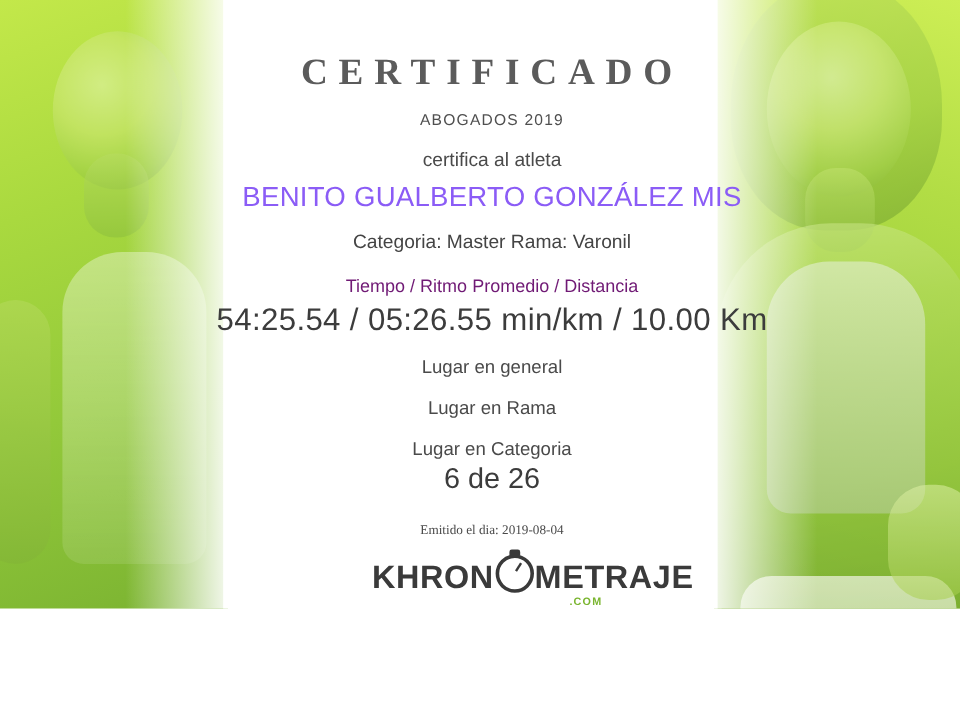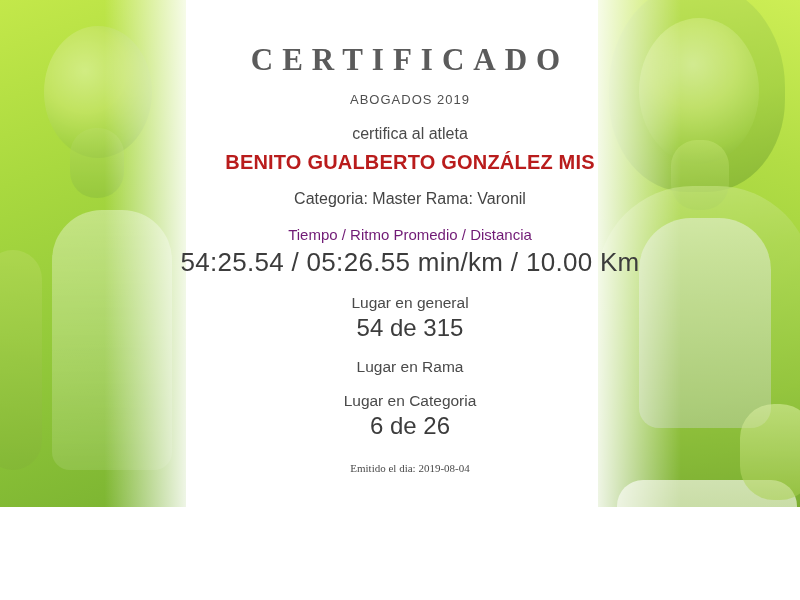--- a/index.html
+++ b/index.html
@@ -171,23 +171,23 @@
     letter-spacing: 1px;
     color: #4f4f4f;
   }
   .certify {
     margin: 18px 0 0 0;
     font-size: 16px;
     color: #4a4a4a;
   }
   .athlete {
     margin: 8px 0 0 0;
-    font-size: 20px;
-    font-weight: bold;
-    color: #b91c1c;
+    font-size: 23px;
+    font-weight: normal;
+    color: #8b5cf6;
     white-space: nowrap;
     letter-spacing: .2px;
   }
   .participation {
     margin: 18px 0 0 0;
     font-size: 14.5px;
     color: #4a4a4a;
   }
   .category-line {
     margin: 16px 0 0 0;
@@ -318,27 +318,27 @@
 
     <div class="athlete">BENITO GUALBERTO GONZÁLEZ MIS</div>
 
 
     <div class="category-line">Categoria: Master Rama: Varonil</div>
 
     <div class="metrics-label">Tiempo / Ritmo Promedio / Distancia</div>
     <div class="metrics-value">54:25.54 / 05:26.55 min/km / 10.00 Km</div>
 
     <div class="place-label">Lugar en general</div>
-    <div class="place-value">54 de 315</div>
 
     <div class="place-label">Lugar en Rama</div>
 
     <div class="place-label">Lugar en Categoria</div>
     <div class="place-value">6 de 26</div>
 
     <div class="issued">Emitido el dia: 2019-08-04</div>
 
     <div class="logo">
+      <div class="logo-text"><span>KHRON</span><span class="logo-o"></span><span>METRAJE</span></div>
       <div class="logo-dotcom">.COM</div>
     </div>
 
   </div>
 </div>
 
 </body></html>

